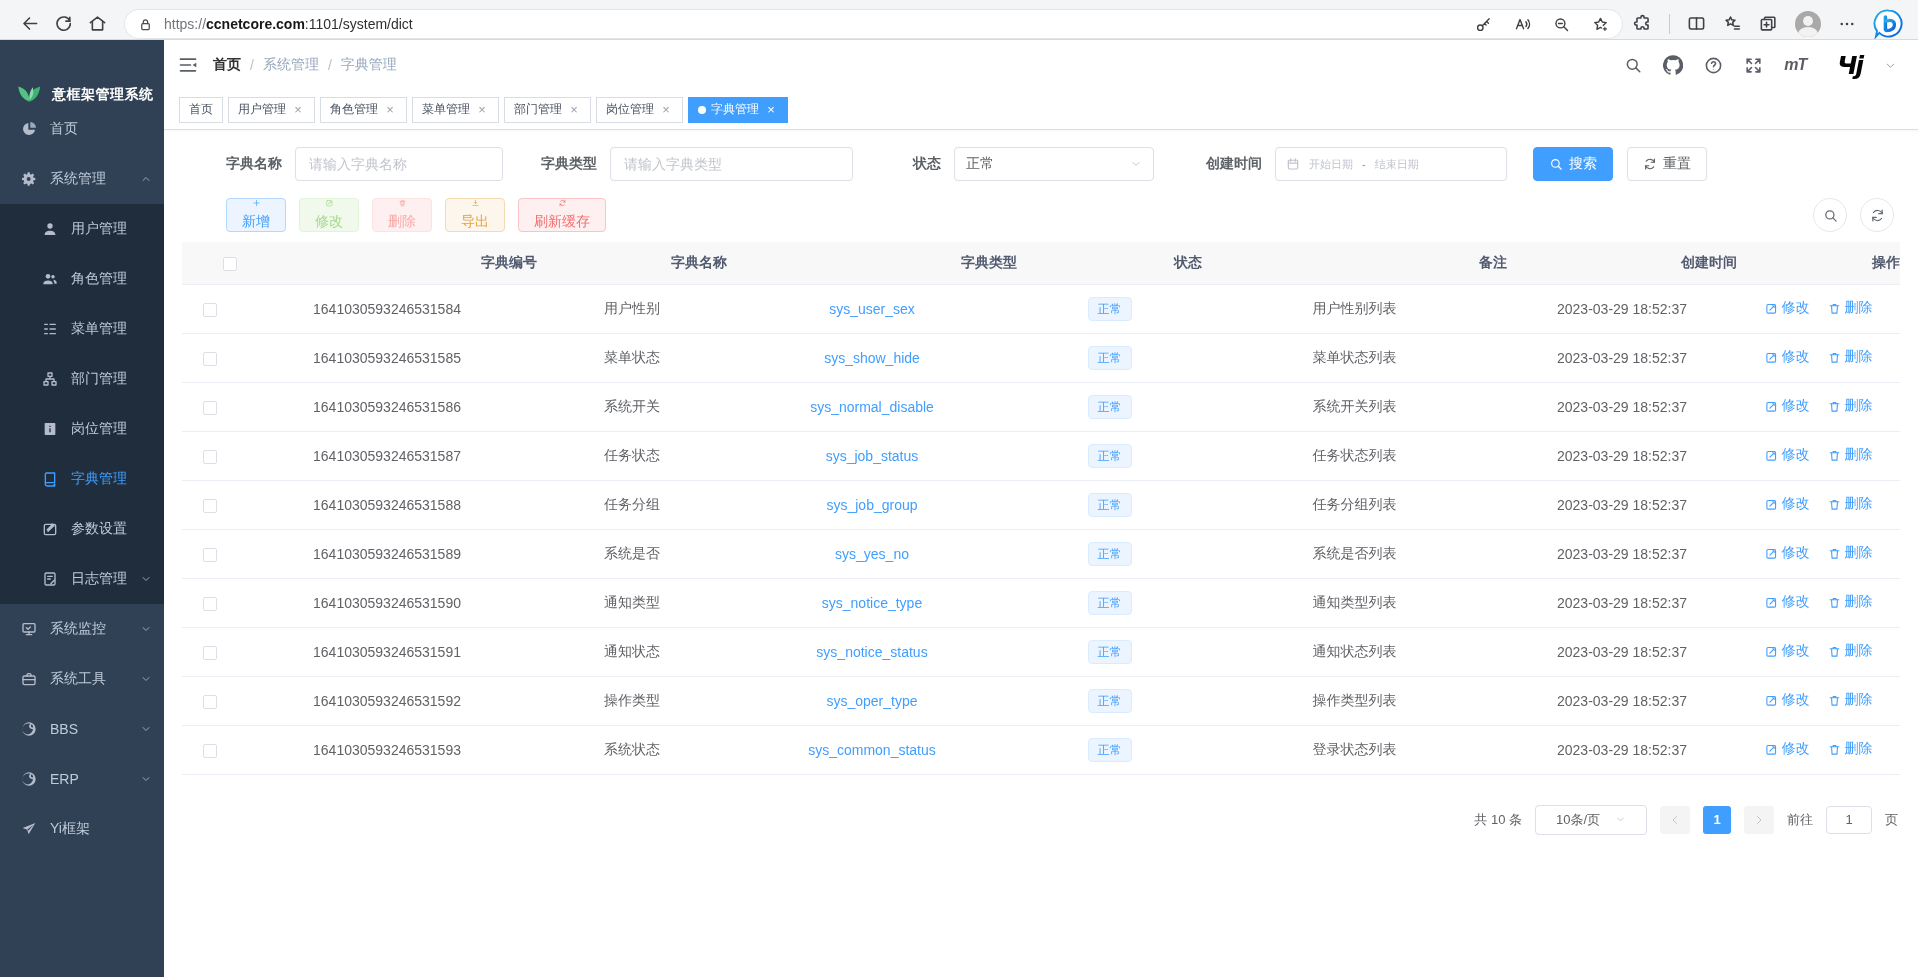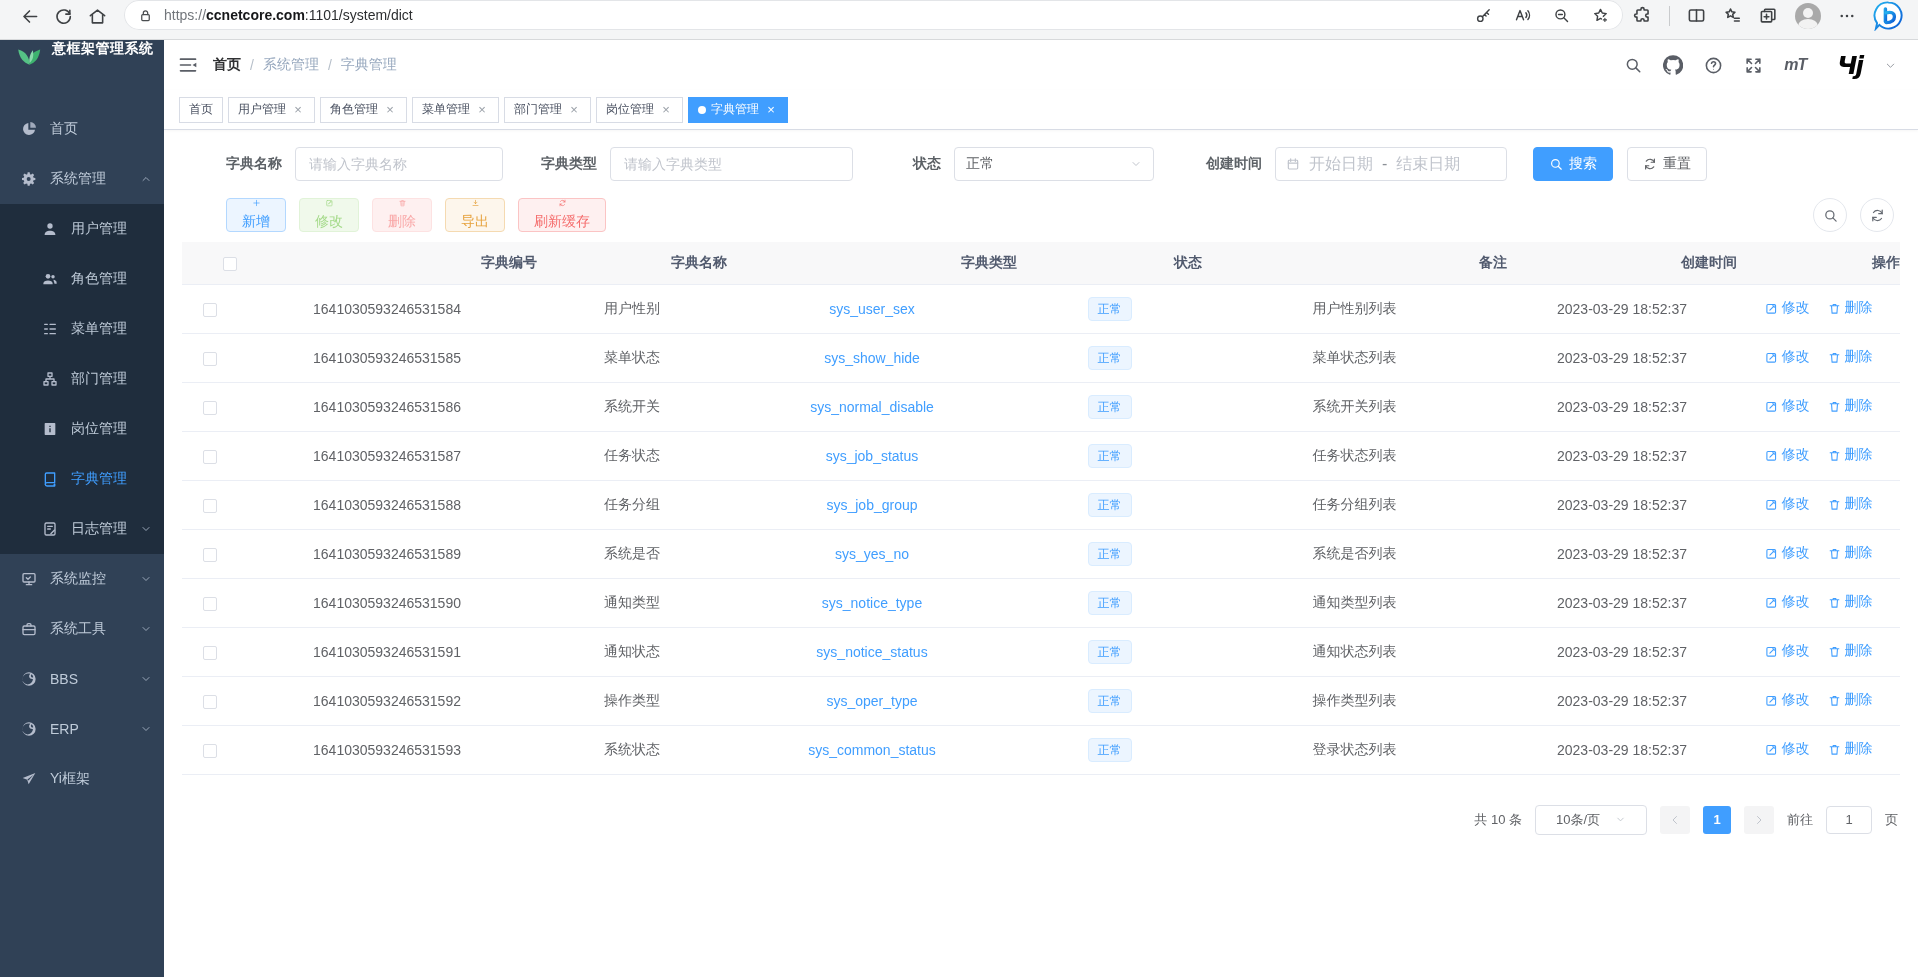--- a/index.html
+++ b/index.html
@@ -2,36 +2,36 @@
 <html><head>
 <meta charset="utf-8">
 <style>
   * { box-sizing:border-box; margin:0; padding:0; }
   html,body { width:1918px; height:977px; overflow:hidden; background:#fff;
     font-family:"Liberation Sans","DejaVu Sans",sans-serif; }
   svg { display:block; }
   .ic { fill:none; stroke:currentColor; stroke-width:2; stroke-linecap:round; stroke-linejoin:round; }
 
   
-  .chrome { height:40px; background:#f4f5f6; border-bottom:1px solid #d7d9db; display:flex; align-items:flex-start; padding:0 12px; }
+  .chrome { height:40px; background:#f4f5f6; border-bottom:1px solid #d7d9db; display:flex; align-items:flex-end; padding:0 12px; }
   .cbtn { width:34px; height:32px; border-radius:6px; display:flex; align-items:center; justify-content:center; color:#3f4245; flex:none; }
   .addr { flex:1; height:30px; background:#fff; border-radius:15px; box-shadow:inset 0 0 0 1px #e3e5e8; display:flex; align-items:center; padding:0 14px; margin:0 10px; min-width:0; }
   .addr .url { flex:1; font-size:14px; display:flex; white-space:nowrap; overflow:hidden; }
   .u-scheme { color:#72767b; } .u-domain { color:#17181a; font-weight:700; } .u-path { color:#2c2e30; }
   .addr-icons { display:flex; align-items:center; gap:22px; color:#3f4245; }
   .chrome-right { display:flex; align-items:center; gap:17px; color:#3f4245; padding-right:2px; }
   .vdiv { width:1px; height:20px; background:#c9cbcd; }
   .avatar-c { width:26px; height:26px; border-radius:50%; background:#a9a9a9; position:relative; overflow:hidden; }
   .avatar-c:before { content:""; position:absolute; left:8px; top:5px; width:10px; height:10px; border-radius:50%; background:#f2f2f2; }
   .avatar-c:after { content:""; position:absolute; left:3px; top:16px; width:20px; height:14px; border-radius:50%; background:#f2f2f2; }
 
   
   .app { display:flex; height:937px; }
   .sidebar { width:164px; flex:none; background:#304156; color:#bfcbd9; }
-  .logo { height:64px; display:flex; align-items:flex-start; gap:9px; padding-left:16px; }
+  .logo { height:64px; display:flex; align-items:flex-end; gap:9px; padding-left:16px; }
   .logo-title { color:#fff; font-size:14px; font-weight:700; letter-spacing:.5px; }
   .s-item { height:50px; display:flex; align-items:center; gap:13px; padding:0 12px 0 21px; font-size:14px; cursor:pointer; }
   .s-item .chev { margin-left:auto; color:#9aa7b9; }
   .submenu { background:#1f2d3d; }
   .submenu .s-item { padding-left:42px; }
   .s-item.active { color:#409eff; }
   .s-icon { flex:none; color:#b4bccc; }
   .s-item.active .s-icon { color:#409eff; }
 
   .main { flex:1; display:flex; flex-direction:column; min-width:0; background:#fff; }
@@ -56,21 +56,21 @@
   
   .content { flex:1; padding:16px 18px 0; }
   .filter { display:flex; align-items:center; height:36px; margin:0 0 16px 44px; font-size:14px; color:#606266; }
   .flabel { font-weight:700; color:#5c6166; margin-right:13px; white-space:nowrap; }
   .inp { height:34px; border:1px solid #dcdfe6; border-radius:4px; padding:0 13px; font-size:14px; color:#606266; outline:none; background:#fff; }
   .inp::placeholder { color:#c0c4cc; }
   .gap { width:38px; flex:none; }
   .select { width:200px; height:34px; border:1px solid #dcdfe6; border-radius:4px; display:flex; align-items:center; padding:0 11px; color:#606266; background:#fff; cursor:pointer; }
   .select .sv { flex:1; }
   .select .sc { color:#c0c4cc; }
-  .dates { width:232px; height:34px; border:1px solid #dcdfe6; border-radius:4px; display:flex; align-items:center; gap:9px; padding:0 10px; background:#fff; font-size:16px; }
+  .dates { width:232px; height:34px; border:1px solid #dcdfe6; border-radius:4px; display:flex; align-items:center; gap:9px; padding:0 10px; background:#fff; font-size:11px; }
   .ph { color:#c0c4cc; } .dsep { color:#8b9096; }
   .btn { height:34px; border-radius:4px; border:1px solid transparent; font-size:14px; display:inline-flex; align-items:center; gap:6px; padding:0 15px; cursor:pointer; background:#fff; font-family:inherit; }
   .btn-search { background:#409eff; border-color:#409eff; color:#fff; margin-left:26px; }
   .btn-reset { border-color:#dcdfe6; color:#606266; margin-left:14px; }
 
   .btnrow { display:flex; align-items:center; margin:0 0 10px 44px; }
   .btnrow .btn { margin-right:13px;flex-direction:column; }
   .b-add  { background:#ecf5ff; border-color:#b3d8ff; color:#409eff; }
   .b-edit { background:#f0f9eb; border-color:#e1f3d8; color:#a4da89; }
   .b-del  { background:#fef0f0; border-color:#fde2e2; color:#f9a7a7; }
@@ -296,20 +296,30 @@
                 <path d="M19 17.5H7.5A2.5 2.5 0 0 0 5 20V5a2 2 0 0 1 2-2h12z"></path>
                 <path d="M5 20a2.5 2.5 0 0 0 2.5 2.5H19v-3"></path>
                 <circle cx="18.5" cy="21" r="1.5" fill="currentColor" stroke="none"></circle>
               </svg>
             </span>
           <span>字典管理</span>
         </div>
         <div class="s-item">
           <span class="s-icon">
               <svg class="ic" width="16" height="16" viewBox="0 0 24 24">
+                <rect x="3.5" y="5" width="17" height="15.5" rx="2"></rect>
+                <path d="M9 15.5l8.5-8.5 0 0-8.5 8.5zM15 4.5l3 3"></path>
+                <path d="M9 15.5L17.5 7l-2.5-2.5L6.5 13z" fill="currentColor" stroke="none"></path>
+              </svg>
+            </span>
+          <span>参数设置</span>
+        </div>
+        <div class="s-item">
+          <span class="s-icon">
+              <svg class="ic" width="16" height="16" viewBox="0 0 24 24">
                 <rect x="4.5" y="3" width="15" height="18" rx="2"></rect>
                 <path d="M8.5 8h7M8.5 12h4"></path>
                 <path d="M12.5 18.5l6-6 1.5 1.5-6 6h-1.5z" fill="currentColor" stroke="none"></path>
               </svg>
             </span>
           <span>日志管理</span>
           <span class="chev">
               <svg class="ic" width="12" height="12" viewBox="0 0 24 24">
                 <path d="M6 9l6 6 6-6"></path>
               </svg>

